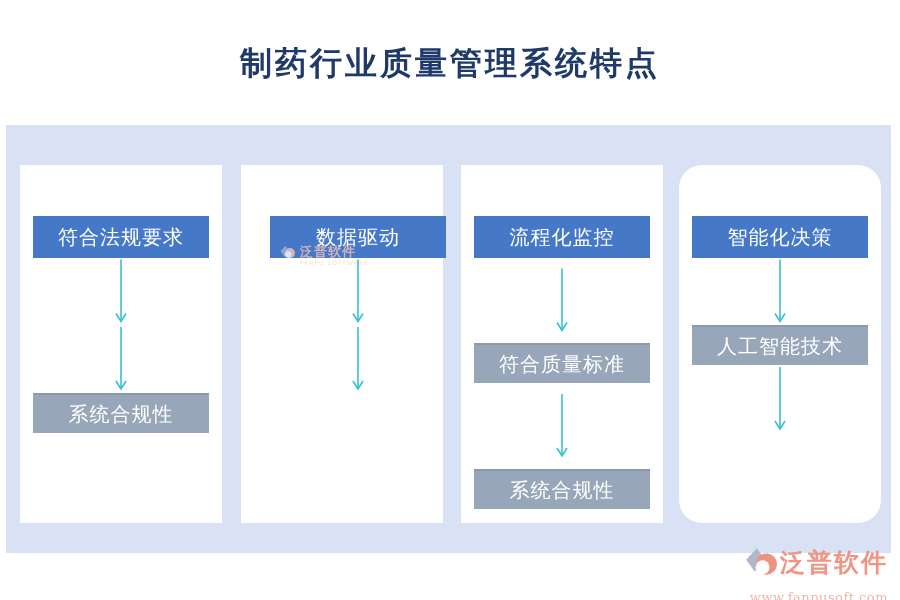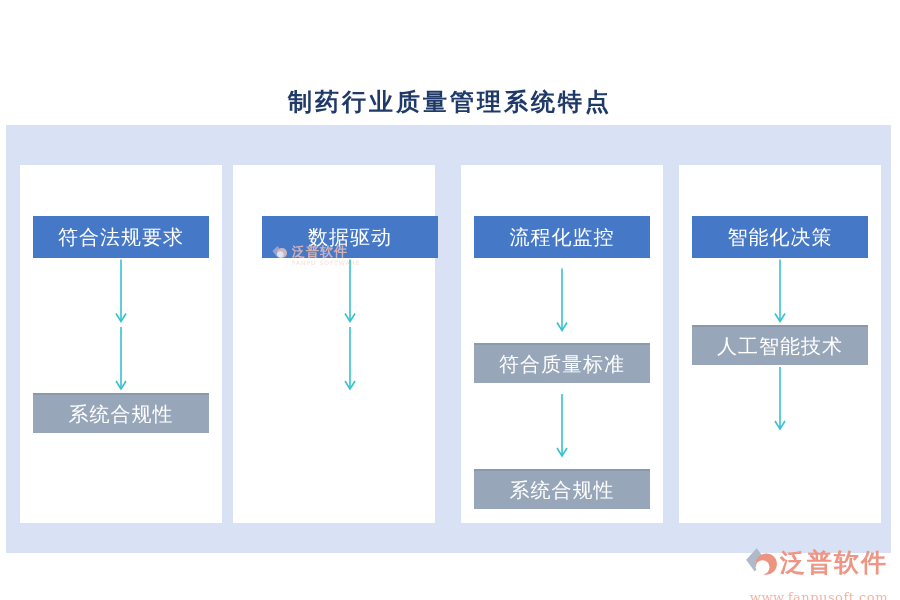--- a/index.html
+++ b/index.html
@@ -8,46 +8,45 @@
     position: relative;
     background: #ffffff;
     font-family: "DejaVu Serif", "Liberation Serif", serif;
     overflow: hidden;
   }
   .page-title {
     position: absolute;
     top: 42px; left: 0;
     width: 100%;
     text-align: center;
-    font-size: 24px;
+    font-size: 32px;
     font-weight: bold;
     letter-spacing: 3px;
     color: var(--title-text, #1f3a68);
-    margin-top: 44px;
   }
   .panel {
     position: absolute;
     left: 6px; top: 125px;
     width: 885px; height: 428px;
     background: var(--panel-bg, #d9e1f4);
   }
   .card {
     position: absolute;
     top: 40px;
     width: 202px; height: 358px;
     background: #ffffff;
     display: flex;
     flex-direction: column;
     align-items: center;
     padding-top: 51px;
   }
   .card-1 { left: 14px; }
-  .card-2 { left: 227px; padding-left: 32px; }
+  .card-2 { left: 235px; padding-left: 32px; }
   .card-3 { left: 455px; gap: 9px; }
-  .card-4 { left: 673px; }
+  .card-4 { left: 673px; border-radius: 23px; }
   .box {
     width: 176px;
     display: flex;
     align-items: center;
     justify-content: center;
     color: #ffffff;
     font-size: 20px;
     letter-spacing: 1px;
     white-space: nowrap;
     flex: 0 0 auto;

